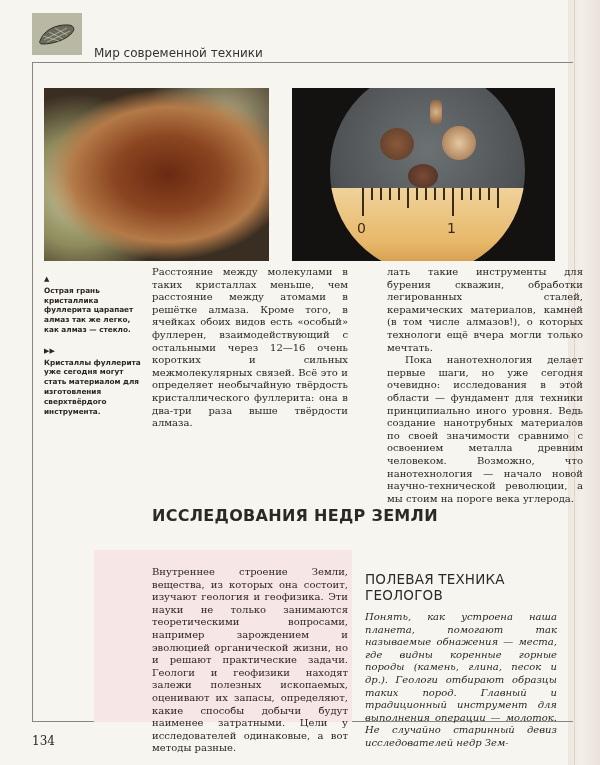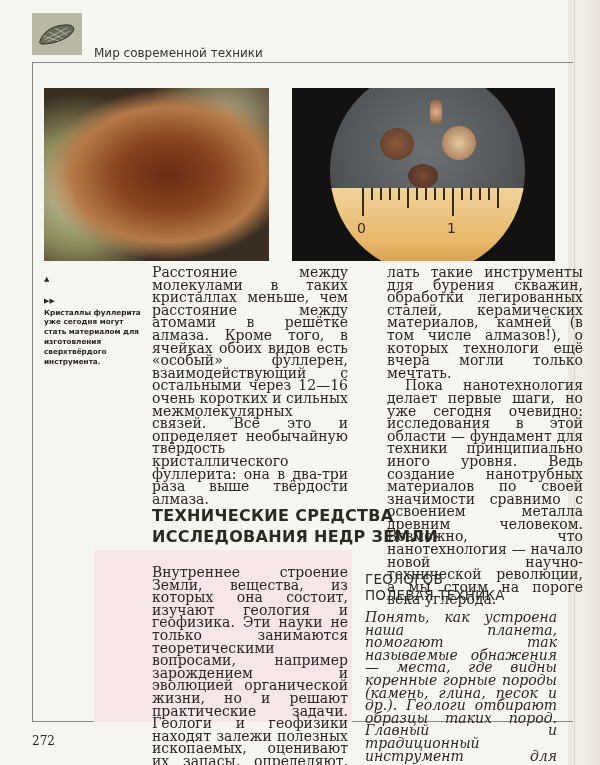--- a/index.html
+++ b/index.html
@@ -58,21 +58,21 @@
   .tick { position: absolute; top: 0; width: 1.5px; background: #3a2a18; }
   .ruler-num { position: absolute; top: 32px; font-family: "DejaVu Sans", sans-serif; font-size: 14px; color: #3a2a18; }
   .grain { position: absolute; border-radius: 50%; }
   .captions {
     position: absolute; left: 44px; top: 275px; width: 100px;
     font-family: "DejaVu Sans", sans-serif; font-size: 7.3px; line-height: 9.8px; font-weight: bold; color: #2b2622;
   }
   .cap-marker { font-size: 7px; display: block; margin-bottom: 1px; }
   .cap-block { margin-bottom: 12px; }
   .col {
-    position: absolute; font-size: 14px; line-height: 12.6px; text-align: justify;
+    position: absolute; font-size: 10px; line-height: 12.6px; text-align: justify;
     text-justify: inter-word; hyphens: manual; color: #2c2622;
   }
   .col p { margin: 0; text-indent: 0; }
   .col p.indent { text-indent: 18px; }
   .col1 { left: 152px; top: 266px; width: 196px; }
   .col2 { left: 358px; top: 266px; width: 196px; margin-left: 29px; }
   .pink-block {
     position: absolute; left: 94px; top: 550px; width: 258px; height: 172px;
     background: #f6e6e6;
   }
@@ -134,49 +134,49 @@
       <div class="tick" style="left:167px;height:20px;"></div>
       <span class="ruler-num" style="left:27px;">0</span>
       <span class="ruler-num" style="left:117px;">1</span>
     </div>
   </div>
 </div>
 
 <div class="captions">
   <div class="cap-block">
     <span class="cap-marker">▲</span>
+    <span>Острая грань кристаллика фуллерита царапает алмаз так же легко, как алмаз — стекло.</span>
   </div>
   <div class="cap-block">
     <span class="cap-marker">▶▶</span>
     <span>Кристаллы фуллерита уже сегодня могут стать материалом для изготовления сверхтвёрдого инструмента.</span>
   </div>
 </div>
 
 <div class="col col1">
   <p>Расстояние между молекулами в таких кристаллах меньше, чем расстояние между атомами в решётке алмаза. Кроме того, в ячейках обоих видов есть «особый» фуллерен, взаимодействующий с остальными через 12—16 очень коротких и сильных межмолекулярных связей. Всё это и определяет необычайную твёрдость кристаллического фуллерита: она в два-три раза выше твёрдости алмаза.</p>
 </div>
 
 <div class="col col2">
   <p>лать такие инструменты для бурения скважин, обработки легированных сталей, керамических материалов, камней (в том числе алмазов!), о которых технологи ещё вчера могли только мечтать.</p>
   <p class="indent">Пока нанотехнология делает первые шаги, но уже сегодня очевидно: исследования в этой области — фундамент для техники принципиально иного уровня. Ведь создание нанотрубных материалов по своей значимости сравнимо с освоением металла древним человеком. Возможно, что нанотехнология — начало новой научно-технической революции, а мы стоим на пороге века углерода.</p>
 </div>
 
 <div class="pink-block"></div>
 
 <div class="section-title">
-  <div>ТЕХНИЧЕСКИЕ СРЕДСТВА</div>
   <div>ИССЛЕДОВАНИЯ НЕДР ЗЕМЛИ</div>
 </div>
 
 <div class="col col3">
   <p>Внутреннее строение Земли, вещества, из которых она состоит, изучают геология и геофизика. Эти науки не только занимаются теоретическими вопросами, например зарождением и эволюцией органической жизни, но и решают практические задачи. Геологи и геофизики находят залежи полезных ископаемых, оценивают их запасы, определяют, какие способы добычи будут наименее затратными. Цели у исследователей одинаковые, а вот методы разные.</p>
 </div>
 
 <div class="sub-title">
+  <div>ПОЛЕВАЯ ТЕХНИКА</div>
   <div>ГЕОЛОГОВ</div>
-  <div>ПОЛЕВАЯ ТЕХНИКА</div>
 </div>
 
 <div class="col col4">
   <p>Понять, как устроена наша планета, помогают так называемые обнажения — места, где видны коренные горные породы (камень, глина, песок и др.). Геологи отбирают образцы таких пород. Главный и традиционный инструмент для выполнения операции — молоток. Не случайно старинный девиз исследователей недр Зем-</p>
 </div>
 
-<div class="page-number">272</div>
+<div class="page-number">134</div>
 
 </body></html>

